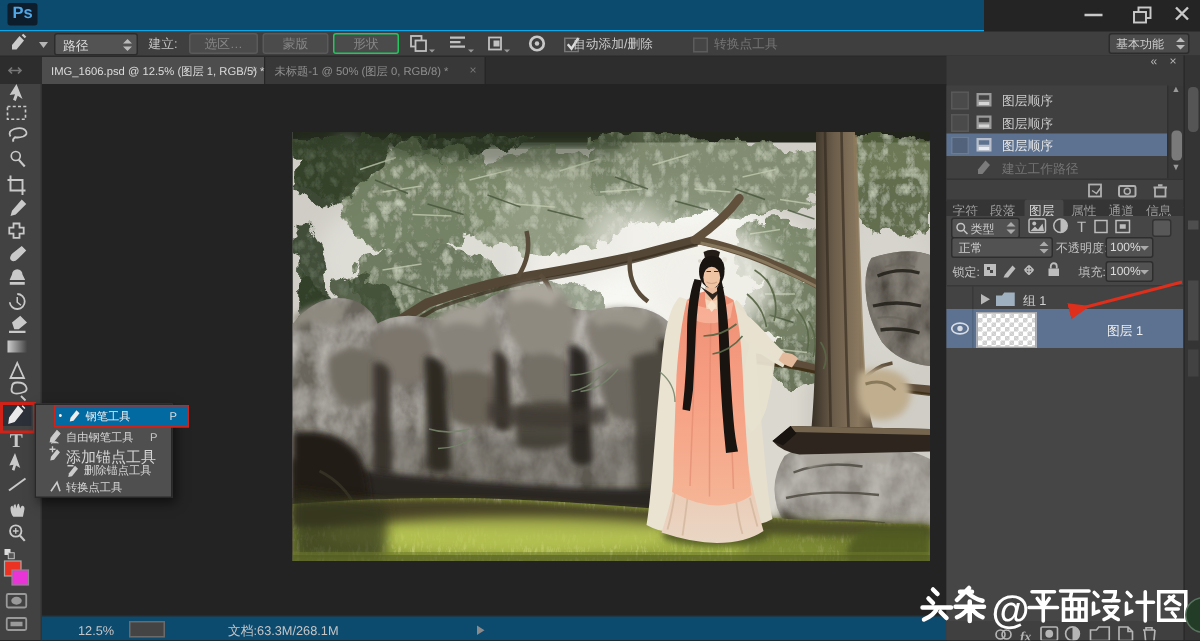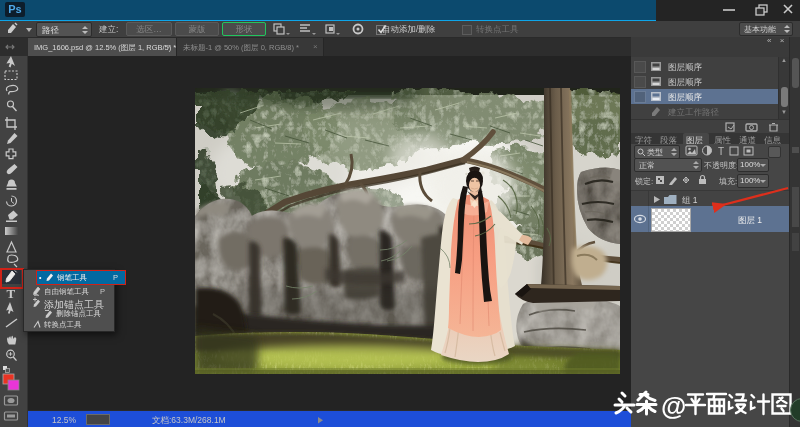--- a/index.html
+++ b/index.html
@@ -331,21 +331,21 @@
       <path d="M296 128 q-10 8 -22 8 M300 136 q-8 10 -20 12"></path>
     </g>
     <g stroke="#77866c" stroke-width="0.9" fill="none" opacity="0.9">
       <path d="M212 152 q-12 10 -27 10 M217 158 q-10 13 -25 15 M205 163 q-8 8 -19 10"></path>
       <path d="M118 198 q-14 4 -27 0 M122 203 q-12 8 -25 8 M245 160 q10 8 10 20"></path>
     </g>
 
     <rect x="0" y="282" width="425" height="4" fill="#4e5520" opacity="0.5"></rect>
   </svg>
 
-  <div class="abs" style="left:27px;top:410px;width:604px;height:17px;background:#1d4ed8;border-top:1px solid #2a2a2a;">
+  <div class="abs" style="left:27px;top:410px;width:604px;height:17px;background:#0c4a6e;border-top:1px solid #2a2a2a;">
     <div class="abs txt" style="left:25px;top:4px;font-size:8.5px;color:#c5c5c5;">12.5%</div>
     <div class="abs" style="left:59px;top:3px;width:22px;height:9px;border:1px solid #6a6a6a;background:#444;"></div>
     <div class="abs txt" style="left:125px;top:4px;font-size:8.5px;color:#c5c5c5;">文档:63.3M/268.1M</div>
     <svg class="abs" style="left:289px;top:5px" width="8" height="8">
         <path d="M2 1 l5 3.2-5 3.2z" fill="#8a8a8a"></path>
       </svg>
   </div>
 
   <div class="abs" style="left:0;top:56px;width:27px;height:371px;background:#424242;border-right:1px solid #333;">
     <svg class="abs" style="left:0;top:0" width="27" height="371" id="tools">
@@ -579,20 +579,33 @@
         <div class="abs" style="left:0;top:0;width:17px;height:26px;border-right:1px solid #52657f;"></div>
         <svg class="abs" style="left:3px;top:8px" width="13" height="10">
             <ellipse cx="6" cy="5" rx="5.5" ry="3.6" fill="none" stroke="#d8dde5" stroke-width="1.1"></ellipse>
             <circle cx="6" cy="5" r="1.8" fill="#d8dde5"></circle>
           </svg>
         <div class="abs" style="left:20px;top:2px;width:38px;height:22px;background:#fff;border:1px solid #a8a8a8;background-image:linear-gradient(45deg,#cfcfcf 25%,transparent 25%,transparent 75%,#cfcfcf 75%),linear-gradient(45deg,#cfcfcf 25%,transparent 25%,transparent 75%,#cfcfcf 75%);background-size:6px 6px;background-position:0 0,3px 3px;"></div>
         <div class="abs txt" style="left:64px;top:9px;font-size:8.5px;color:#eeeeee;padding-left:43px;">图层 1</div>
       </div>
 
 
+      <div class="abs" style="left:0;top:270px;width:158px;height:13px;background:#404040;">
+        <svg class="abs" style="left:32px;top:3px" width="120" height="12">
+          <path d="M1 6 a3 3 0 0 1 6 0 a3 3 0 0 1 -6 0 M5 6 a3 3 0 0 1 6 0 a3 3 0 0 1 -6 0" fill="none" stroke="#b5b5b5" stroke-width="1.1"></path>
+          <text x="17" y="10" font-size="9" font-style="italic" font-weight="bold" fill="#b5b5b5" font-family="Liberation Serif">fx</text>
+          <rect x="31" y="1" width="11" height="9" rx="1" fill="none" stroke="#b5b5b5" stroke-width="1.1"></rect>
+            <circle cx="36.5" cy="5.5" r="2.6" fill="#b5b5b5"></circle>
+          <circle cx="52" cy="5.5" r="4.6" fill="none" stroke="#b5b5b5" stroke-width="1.1"></circle>
+            <path d="M52 0.9 a4.6 4.6 0 0 1 0 9.2 z" fill="#b5b5b5"></path>
+          <path d="M64 3 h4 l1.5-2 h7 v9 h-12.5 z" fill="none" stroke="#b5b5b5" stroke-width="1.1"></path>
+          <path d="M83 1 h6 l3 3 v6 h-9 z M89 1 v3 h3" fill="none" stroke="#b5b5b5" stroke-width="1.1"></path>
+          <path d="M99 3 h8 M101 3 v-1.5 h4 V3 M100 3 l0.8 8 h5.4 l0.8-8" fill="none" stroke="#b5b5b5" stroke-width="1.1"></path>
+        </svg>
+      </div>
     </div>
   </div>
 
   <div class="abs" style="left:789px;top:37px;width:11px;height:390px;background:#343434;border-left:1px solid #2a2a2a;">
     <div class="abs" style="left:2px;top:21px;width:7px;height:30px;background:#555555;border-radius:3px;"></div>
     <div class="abs" style="left:2px;top:110px;width:7px;height:6px;background:#4e4e4e;"></div>
     <div class="abs" style="left:2px;top:150px;width:7px;height:40px;background:#484848;"></div>
     <div class="abs" style="left:2px;top:196px;width:7px;height:18px;background:#424242;"></div>
   </div>
 

